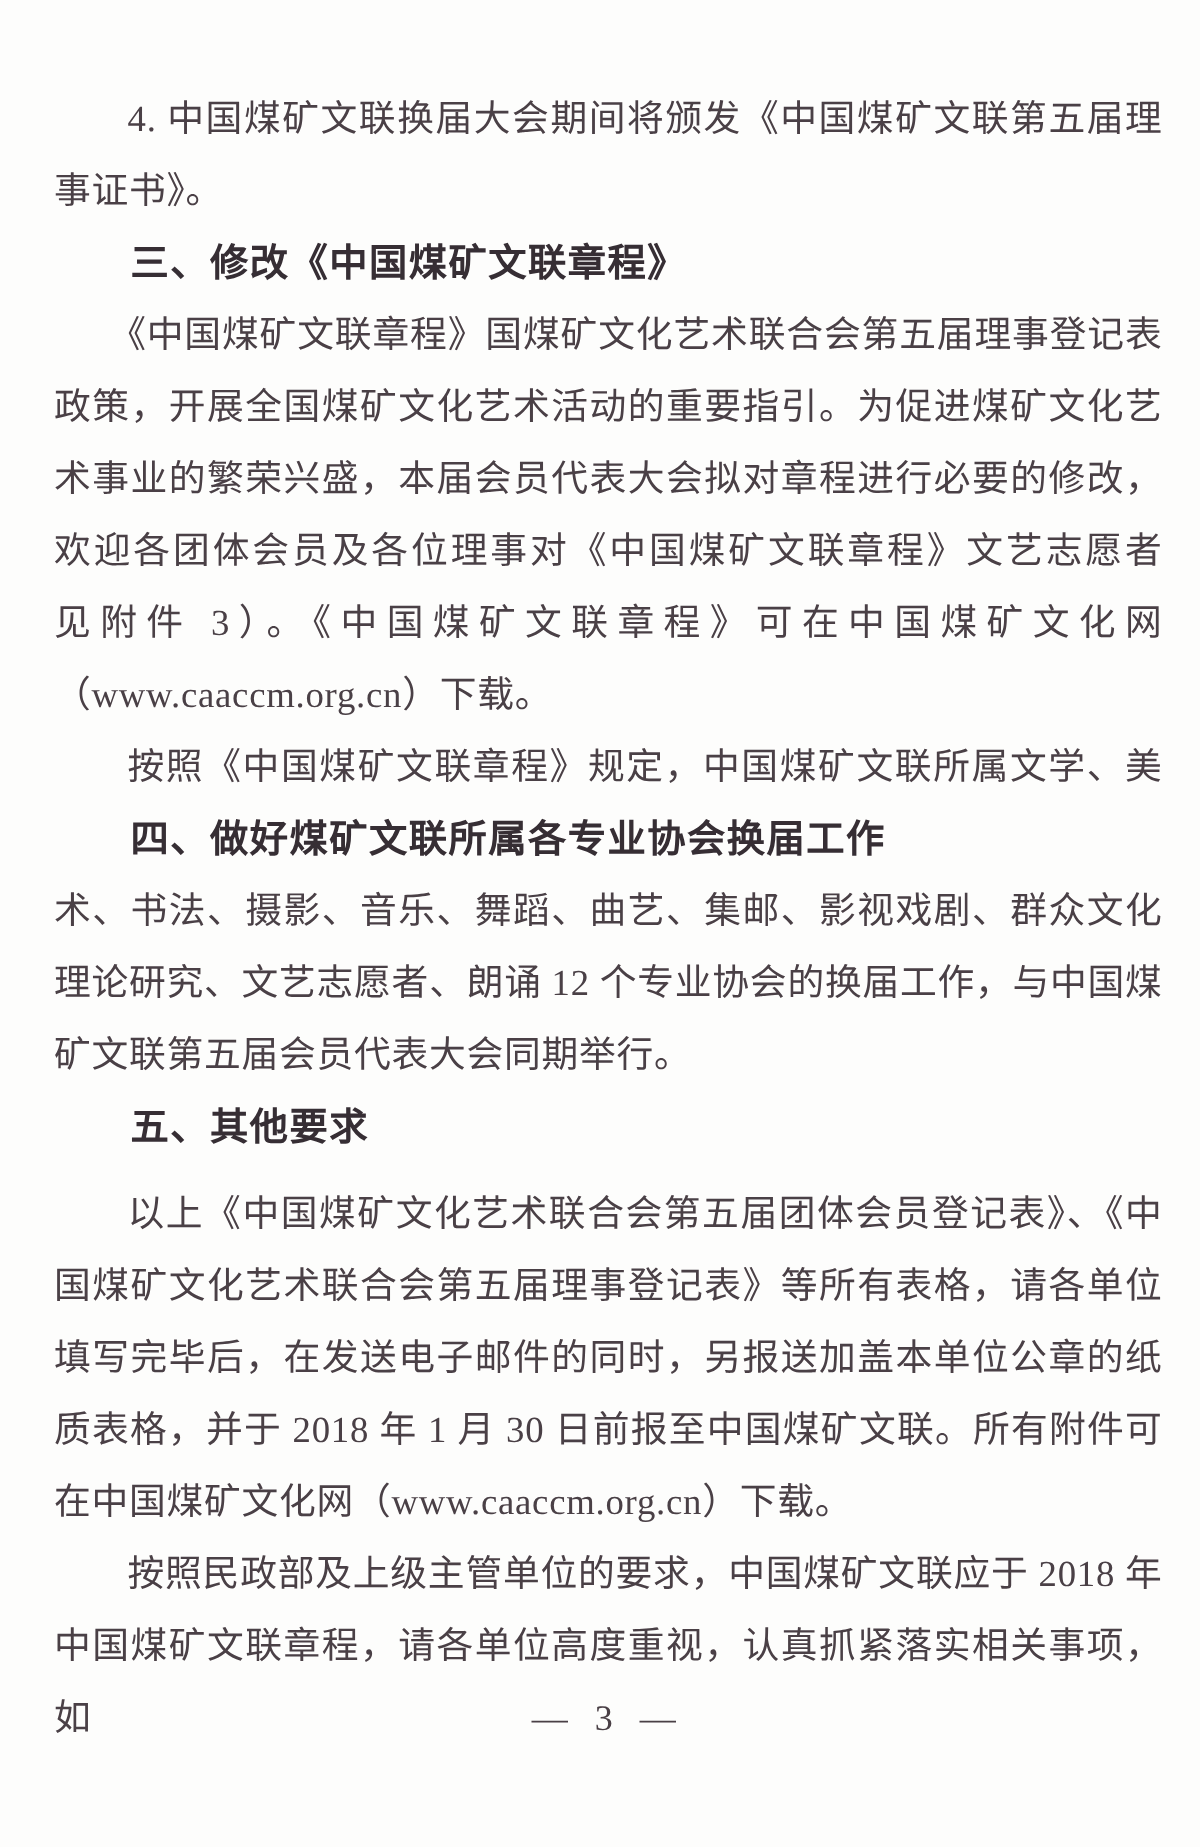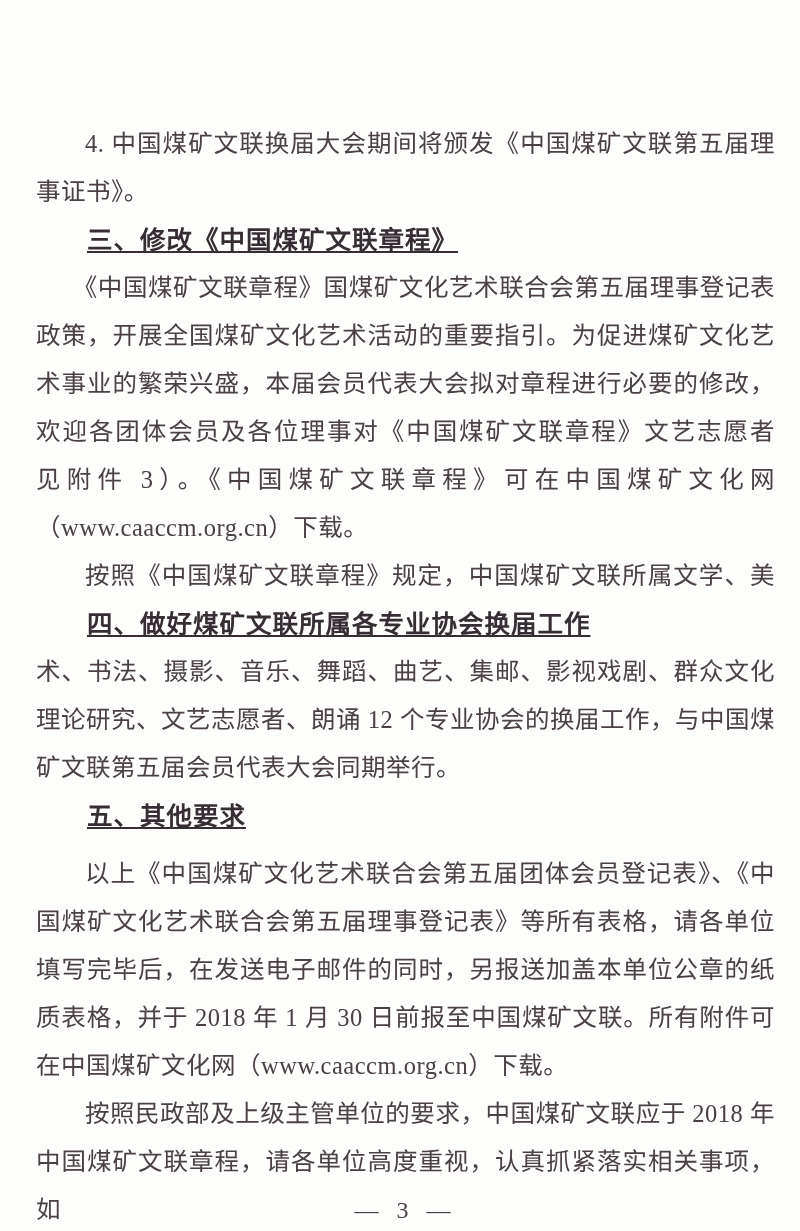--- a/index.html
+++ b/index.html
@@ -11,21 +11,21 @@
   body{
     width:800px;height:1231px;
     background:var(--paper);
     overflow:hidden;
     font-family:"Liberation Serif","DejaVu Serif",serif;
   }
   .page{
     position:relative;
     width:800px;height:1192px;
     box-sizing:border-box;
-    padding:120px 25px 0 36px;
+    padding:56px 25px 0 36px;
     color:var(--ink);
   }
   .line{
     font-size:24.5px;
     line-height:48px;
     height:48px;
     white-space:nowrap;
     color:var(--ink);
     letter-spacing:0.5px;
   }
@@ -36,21 +36,20 @@
     text-justify:inter-character;
   }
   .indent{text-indent:2em;}
   .indent-b{text-indent:1.5em;}
   .heading{
     font-family:"Liberation Sans","DejaVu Sans",sans-serif;
     font-weight:700;
     font-size:25.5px;
     color:var(--heading-ink);
     letter-spacing:1px;
-    text-decoration:underline;
   }
   .gap-before{margin-top:10px;}
   .pagenum{
     margin-top:2px;
     text-align:center;
     font-size:24px;
     line-height:44px;
     color:var(--ink);
     letter-spacing:6px;
   }

